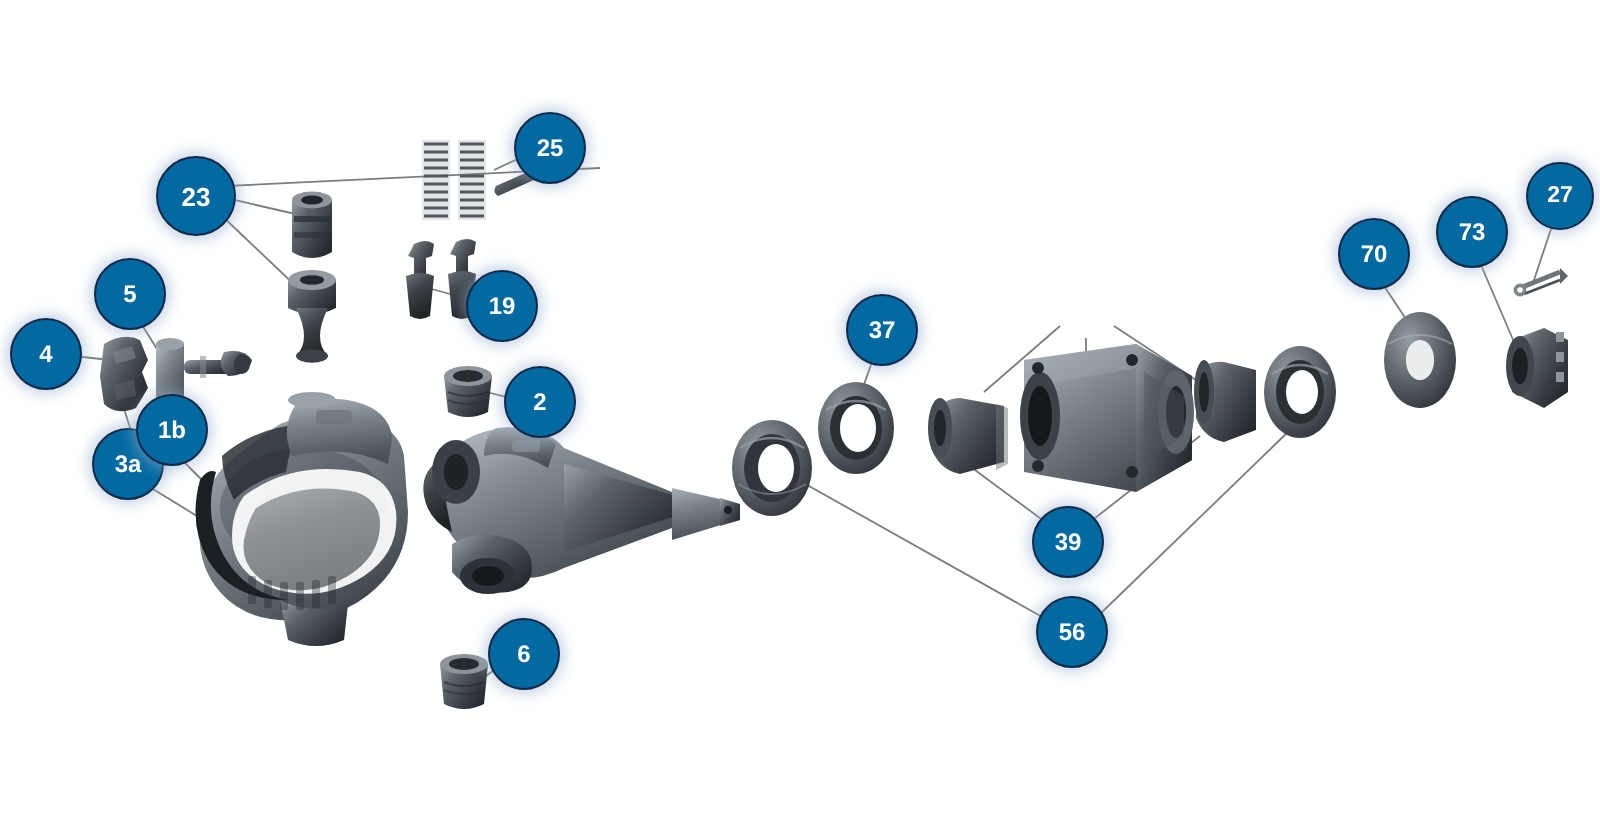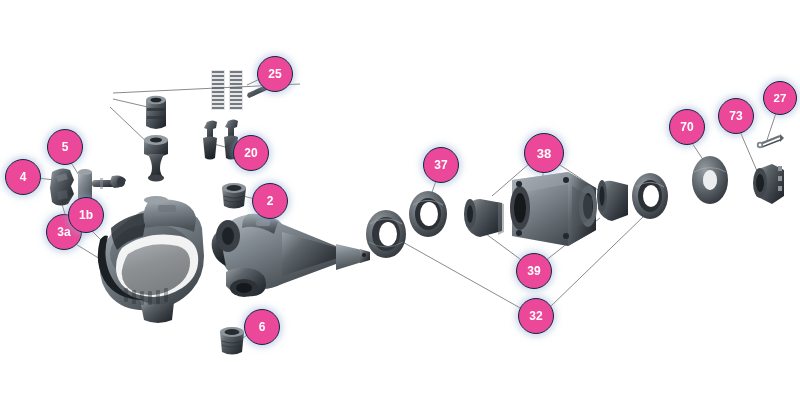--- a/index.html
+++ b/index.html
@@ -1,20 +1,20 @@
 <!DOCTYPE html>
 <html><head>
 <meta charset="utf-8">
 <title>Exploded Parts Diagram</title>
 <style>
   html,body{margin:0;padding:0;background:#ffffff;}
   body{font-family:"Liberation Sans",sans-serif;}
   #stage{position:relative;width:800px;height:410px;background:#ffffff;overflow:hidden;}
   #artwork{position:absolute;left:0;top:0;width:800px;height:410px;}
-  .badge{position:absolute;border-radius:50%;background:#ec4899;color:#ffffff;
+  .badge{position:absolute;border-radius:50%;background:#0369a1;color:#ffffff;
          display:flex;align-items:center;justify-content:center;
          font-family:"Liberation Sans",sans-serif;font-weight:bold;
          box-shadow:0 0 7px 2px rgba(150,175,205,.55);
          border:1px solid #10294a;z-index:40;cursor:pointer;user-select:none;}
   .b-lg{width:38px;height:38px;font-size:13px;margin-left:-19px;margin-top:-19px;}
   .b-md{width:34px;height:34px;font-size:12px;margin-left:-17px;margin-top:-17px;}
   .b-sm{width:32px;height:32px;font-size:11.5px;margin-left:-16px;margin-top:-16px;}
 </style>
 </head>
 <body>
@@ -292,25 +292,25 @@
       <circle cx="760" cy="145" r="3.2" fill="#7d848a"></circle>
       <circle cx="760" cy="145" r="1.4" fill="#ffffff"></circle>
       <path d="M780 134 l4 4 l-4 4 z" fill="#5d646a"></path>
     </g>
   </svg>
 
   <div class="badge b-md" style="left:22px;top:176px">4</div>
   <div class="badge b-md" style="left:64px;top:146px">5</div>
   <div class="badge b-md" style="left:63px;top:231px">3a</div>
   <div class="badge b-md" style="left:85px;top:214px">1b</div>
+  <div class="badge b-lg" style="left:97px;top:97px">23</div>
   <div class="badge b-md" style="left:274px;top:73px">25</div>
-  <div class="badge b-md" style="left:250px;top:152px">20</div>
+  <div class="badge b-md" style="left:250px;top:152px">19</div>
   <div class="badge b-md" style="left:269px;top:200px">2</div>
   <div class="badge b-md" style="left:261px;top:326px">6</div>
   <div class="badge b-md" style="left:440px;top:164px">37</div>
-  <div class="badge b-lg" style="left:543px;top:152px">38</div>
   <div class="badge b-md" style="left:533px;top:270px">39</div>
-  <div class="badge b-md" style="left:535px;top:315px">32</div>
+  <div class="badge b-md" style="left:535px;top:315px">56</div>
   <div class="badge b-md" style="left:686px;top:126px">70</div>
   <div class="badge b-md" style="left:735px;top:115px">73</div>
   <div class="badge b-sm" style="left:779px;top:97px">27</div>
 
 </div>
 
 </body></html>

